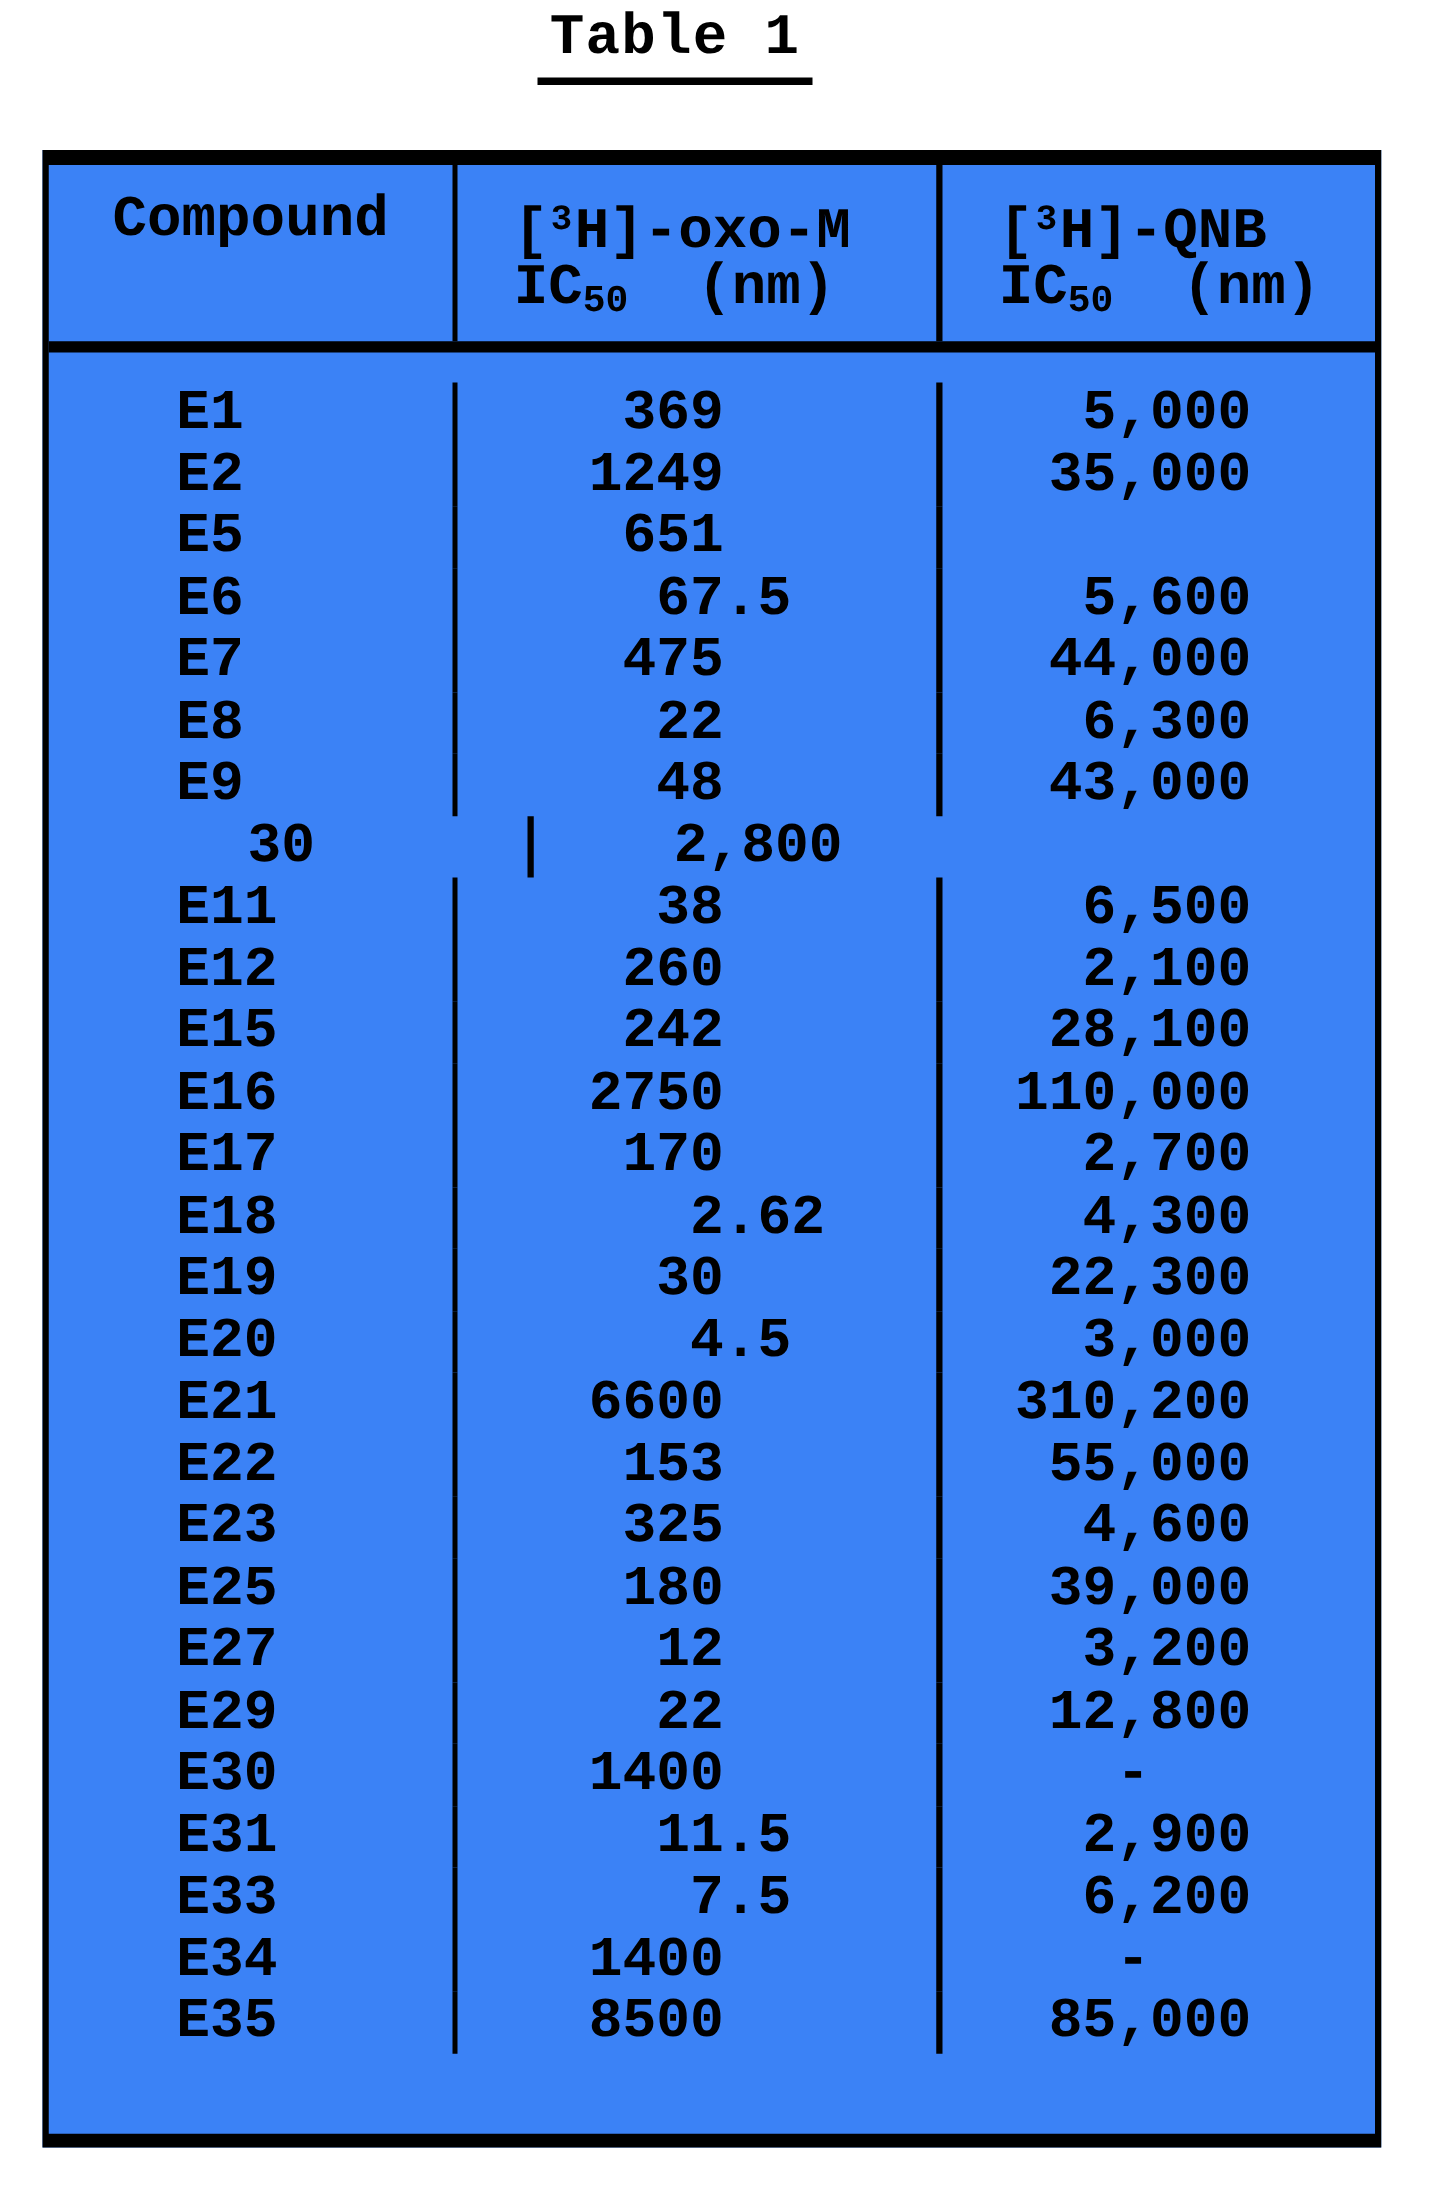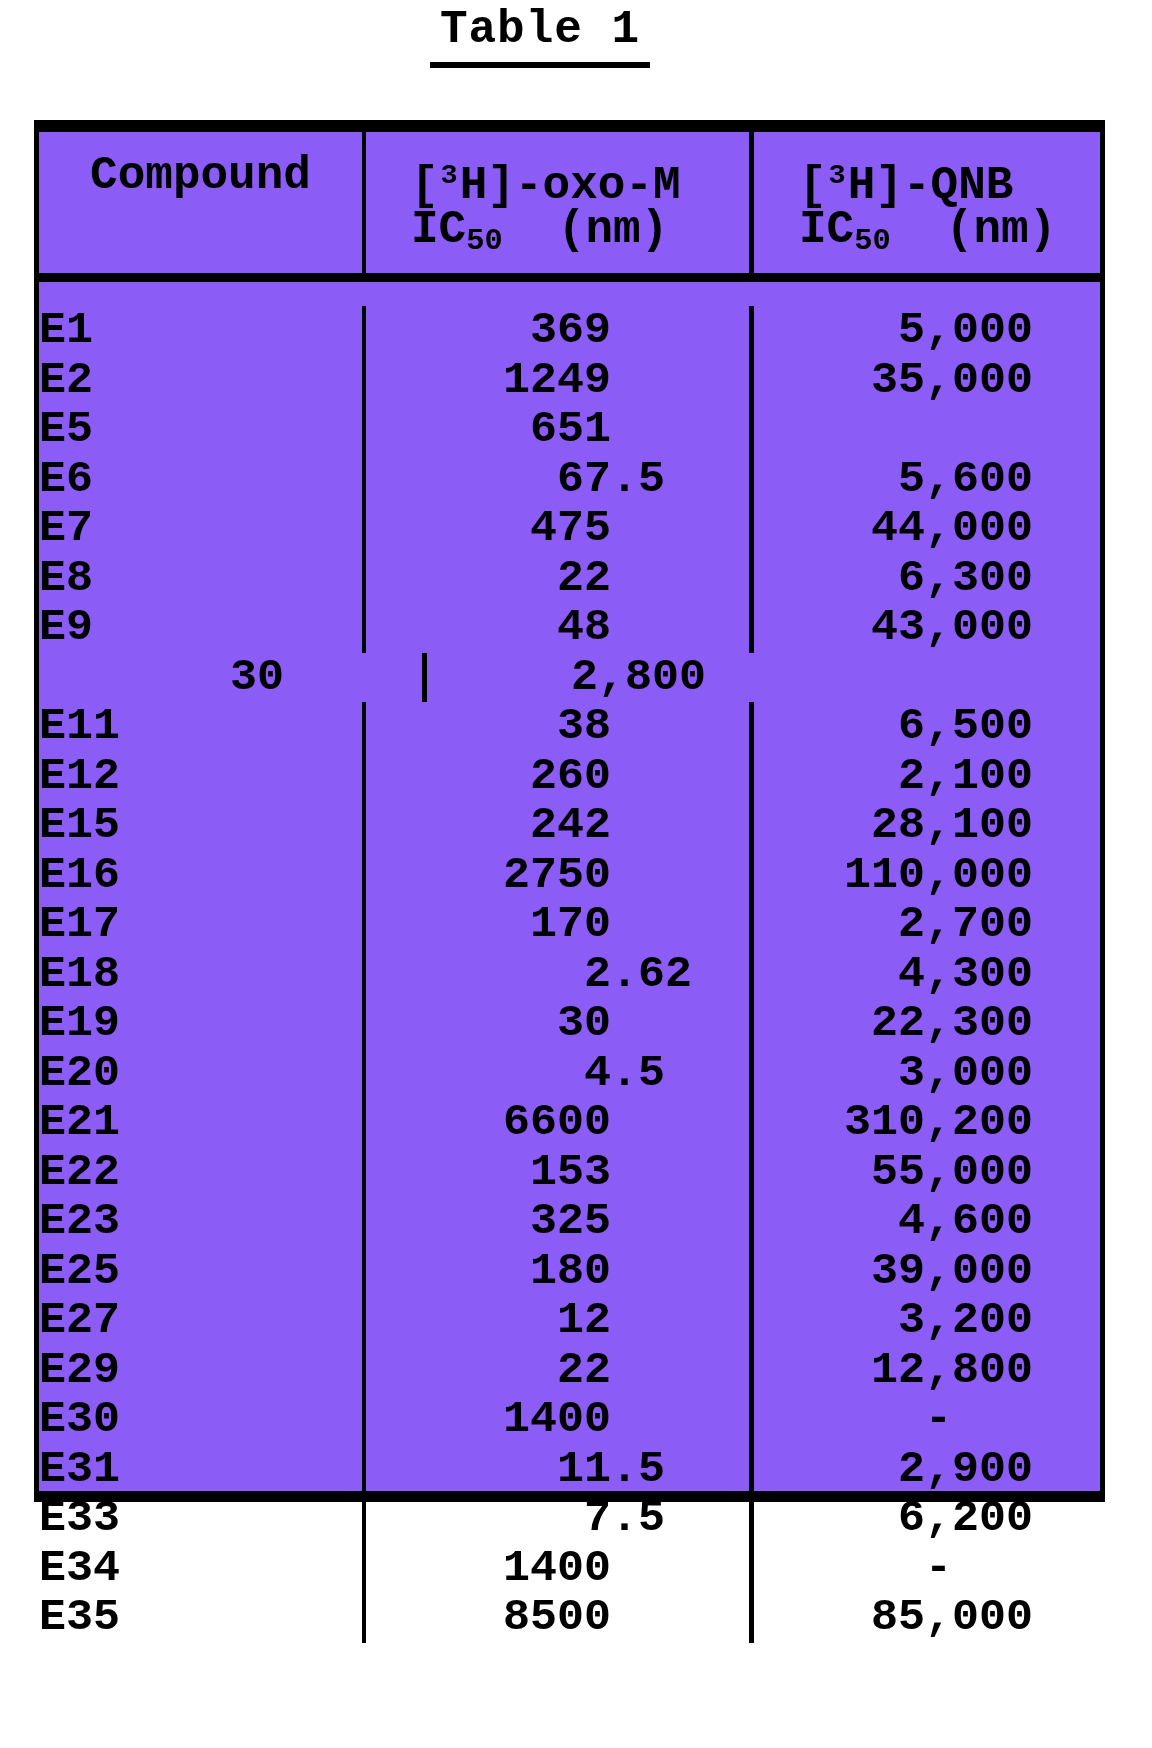--- a/index.html
+++ b/index.html
@@ -22,25 +22,25 @@
     display: inline-block;
     font-size: 46px; font-weight: 700;
     letter-spacing: 1px;
     padding: 0 10px 6px 10px;
     border-bottom: 6px solid #000;
   }
 
   
   .dtable {
     position: absolute; left: 34px; top: 120px;
-    width: 1071px; height: 1382px;
+    width: 1071px; height: 1598px;
     box-sizing: border-box;
     border: solid #000;
     border-width: 12px 5px 11px 5px;
-    background: #8b5cf6;
+    background: #3b82f6;
   }
 
   .cell { box-sizing: border-box; }
   .c1 { width: 327px; border-right: 4px solid #000; }
   .c2 { width: 388px; border-right: 5px solid #000; }
   .c3 { flex: 1; }
 
   
   .thead {
     display: flex;
@@ -67,22 +67,22 @@
   }
 
   
   .tbody { padding-top: 24px; }
   .trow {
     display: flex; align-items: center;
     height: 49.5px;
     font-size: 45px; font-weight: 700;
   }
   .trow .cell { display: flex; align-items: center; height: 100%; }
-  .cmp { white-space: pre; }
-  .num { display: block; text-align: right; white-space: pre; padding-left: 32px; }
+  .cmp { padding-left: 102px; white-space: pre; }
+  .num { display: block; text-align: right; white-space: pre; }
   .num-oxo { width: 294px; }
   .num-qnb { width: 247px; }
 </style>
 </head>
 <body>
 
 <div class="page">
 
   <div class="title-wrap">
     <span class="title">Table 1</span>

